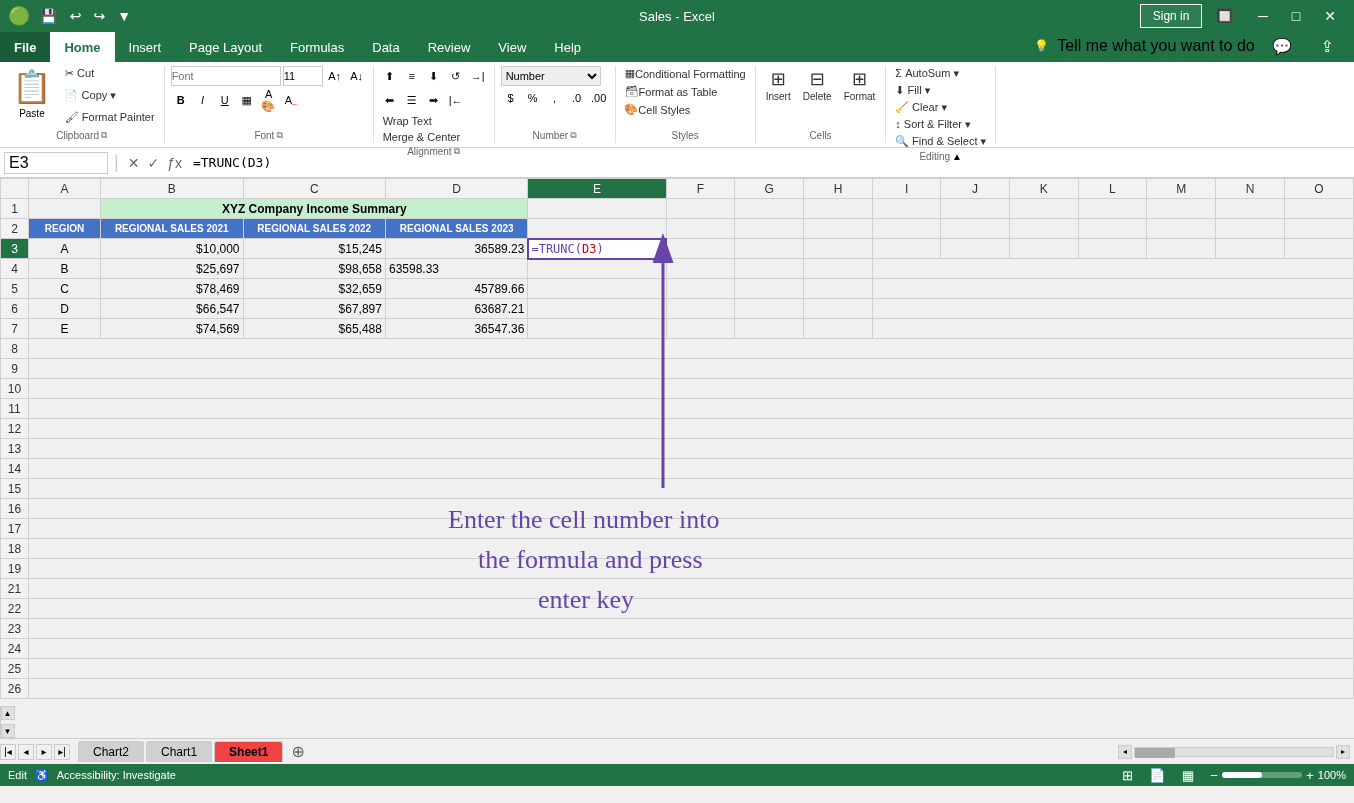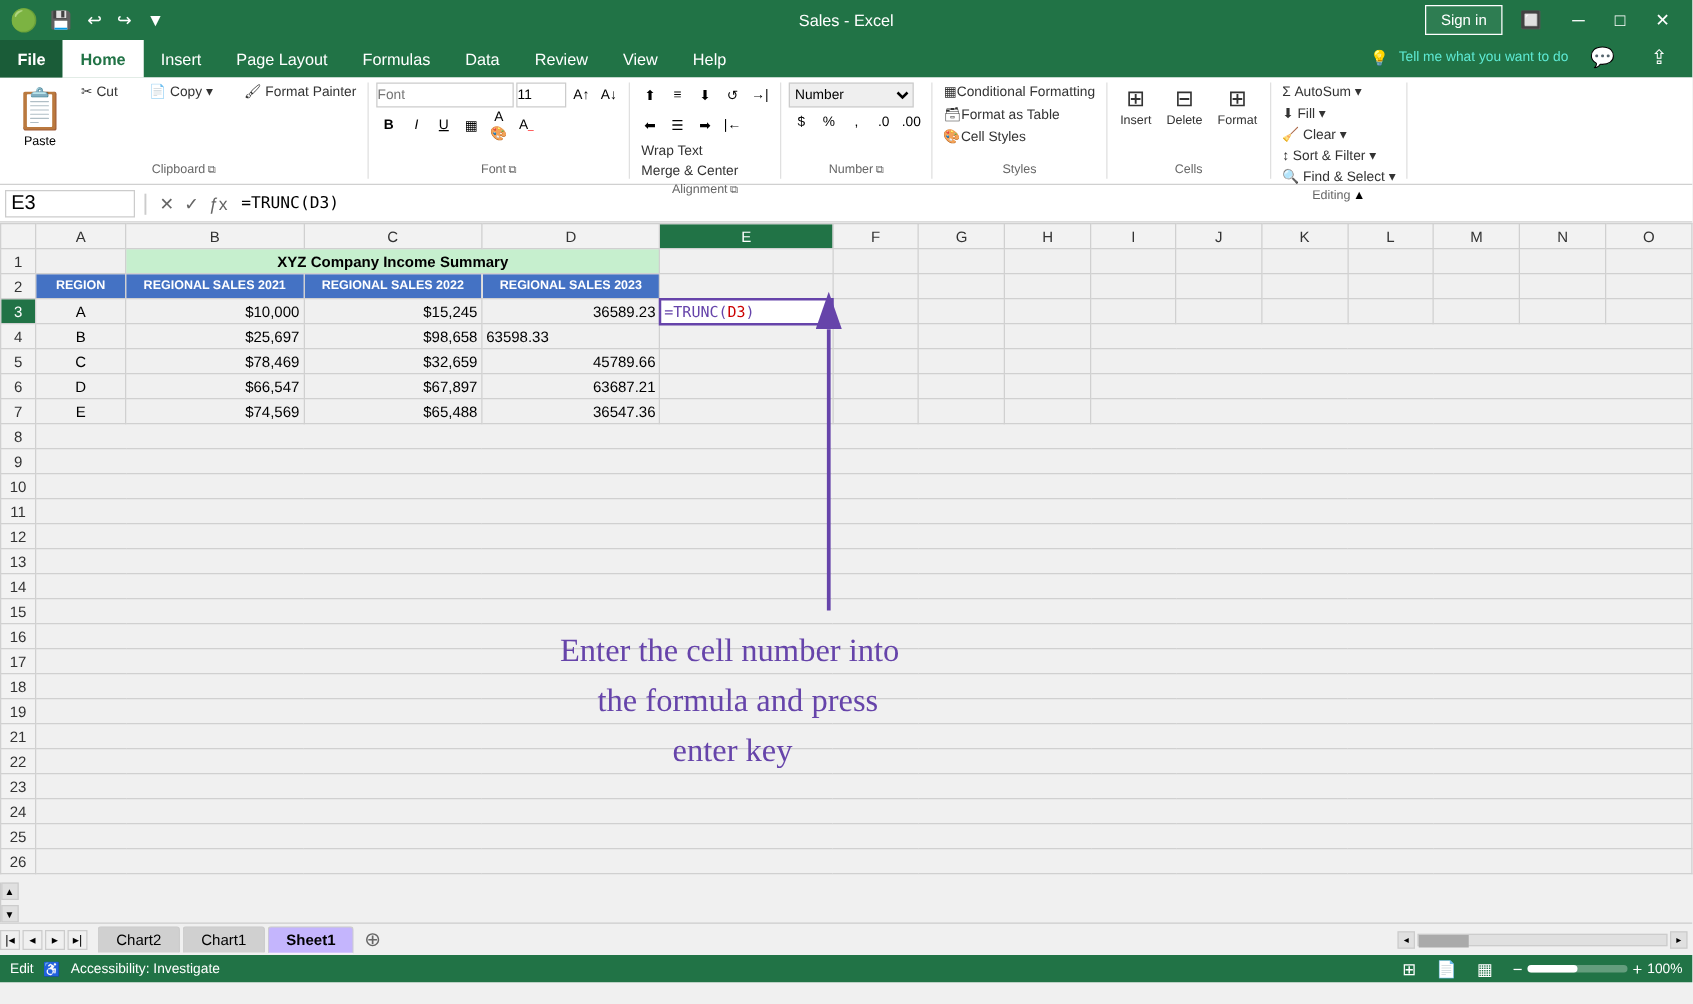--- a/index.html
+++ b/index.html
@@ -99,21 +99,21 @@
       font-size: 11px;
       color: #333;
       border-radius: 2px;
     }
     .paste-area { display: flex; flex-direction: column; align-items: center; }
     .paste-big { font-size: 32px; cursor: pointer; padding: 2px 6px; border-radius: 2px; }
 
     
     .clipboard-group { min-width: 80px; }
     .clipboard-inner { display: flex; gap: 4px; flex: 1; align-items: flex-start; }
-    .clipboard-right { display: flex; flex-direction: row; gap: 19px; }
+    .clipboard-right { display: flex; flex-direction: column; gap: 7px; }
 
     
     .font-group { min-width: 200px; }
     .font-row { display: flex; align-items: center; gap: 2px; margin-bottom: 2px; }
     .font-select { width: 110px; font-size: 11px; border: 1px solid #ccc; height: 20px; }
     .size-select { width: 40px; font-size: 11px; border: 1px solid #ccc; height: 20px; }
     .font-btn { width: 20px; height: 20px; border: 1px solid transparent; background: transparent; cursor: pointer; font-size: 11px; display: flex; align-items: center; justify-content: center; }
 
     
     .num-select { width: 100px; font-size: 11px; border: 1px solid #ccc; height: 20px; }
@@ -171,21 +171,21 @@
     .sheet-tab {
       padding: 3px 14px;
       border: 1px solid #ccc;
       border-bottom: none;
       background: #d0d0d0;
       cursor: pointer;
       font-size: 12px;
       border-radius: 3px 3px 0 0;
       margin-right: 2px;
     }
-    .sheet-tab.active { background: #c4b5fd; font-weight: 600; border-bottom: 1px solid white; }
+    .sheet-tab.active { background: #ef4444; font-weight: 600; border-bottom: 1px solid white; }
     .sheet-tab-add { background: transparent; border: none; cursor: pointer; font-size: 16px; padding: 0 6px; color: #666; }
     .sheet-scroll { display: flex; align-items: center; gap: 2px; margin-right: 8px; }
     .sheet-scroll-btn { background: transparent; border: 1px solid #ccc; cursor: pointer; font-size: 10px; width: 16px; height: 16px; display: flex; align-items: center; justify-content: center; }
 
     
     .status-bar {
       height: 22px;
       background: #217346;
       color: white;
       display: flex;
@@ -233,21 +233,21 @@
   <button class="ribbon-tab active">Home</button>
   <button class="ribbon-tab">Insert</button>
   <button class="ribbon-tab">Page Layout</button>
   <button class="ribbon-tab">Formulas</button>
   <button class="ribbon-tab">Data</button>
   <button class="ribbon-tab">Review</button>
   <button class="ribbon-tab">View</button>
   <button class="ribbon-tab">Help</button>
   <div class="ribbon-tab-right">
     <span style="color:white;">💡</span>
-    <span style="color:#5eead4;font-size:11px;">Tell me what you want to do</span>
+    <span style="color:#000000;font-size:16px;">Tell me what you want to do</span>
     <button class="win-btn" style="font-size:16px;">💬</button>
     <button class="win-btn" style="font-size:16px;">⇪</button>
   </div>
 </div>
 
 <div class="ribbon">
 
   <div class="ribbon-group clipboard-group">
     <div class="ribbon-group-content clipboard-inner">
       <div class="paste-area">

